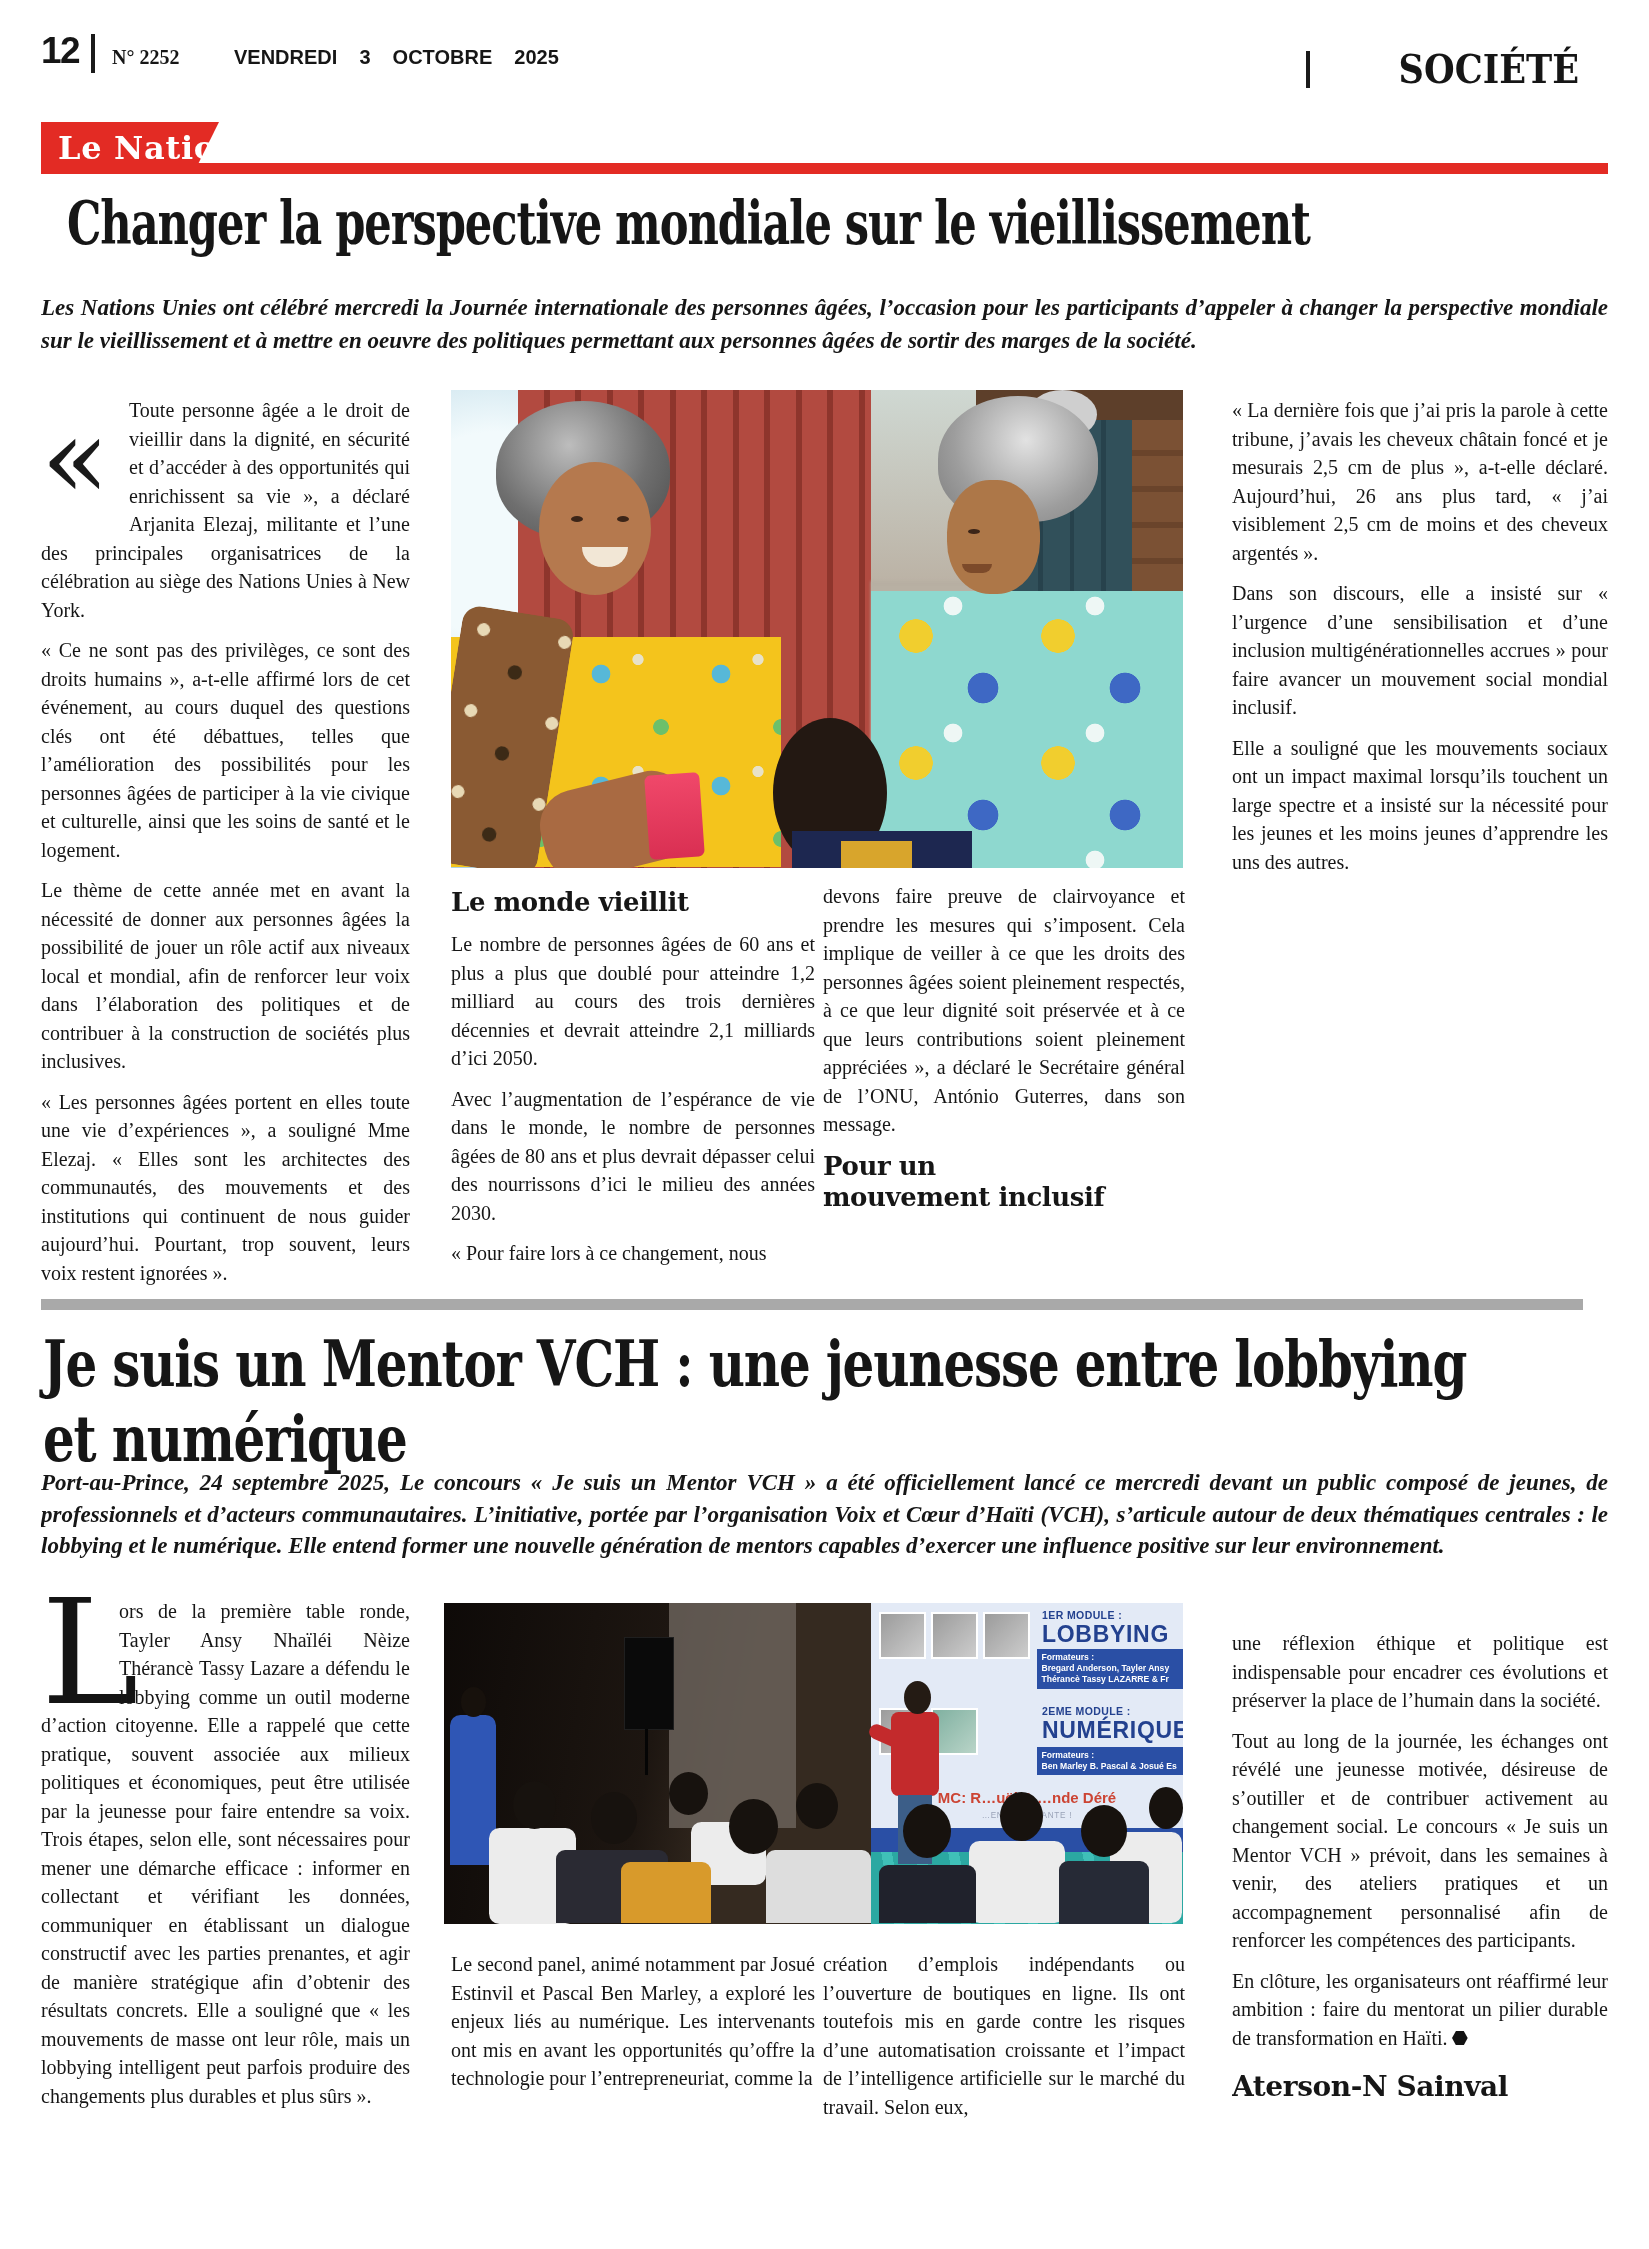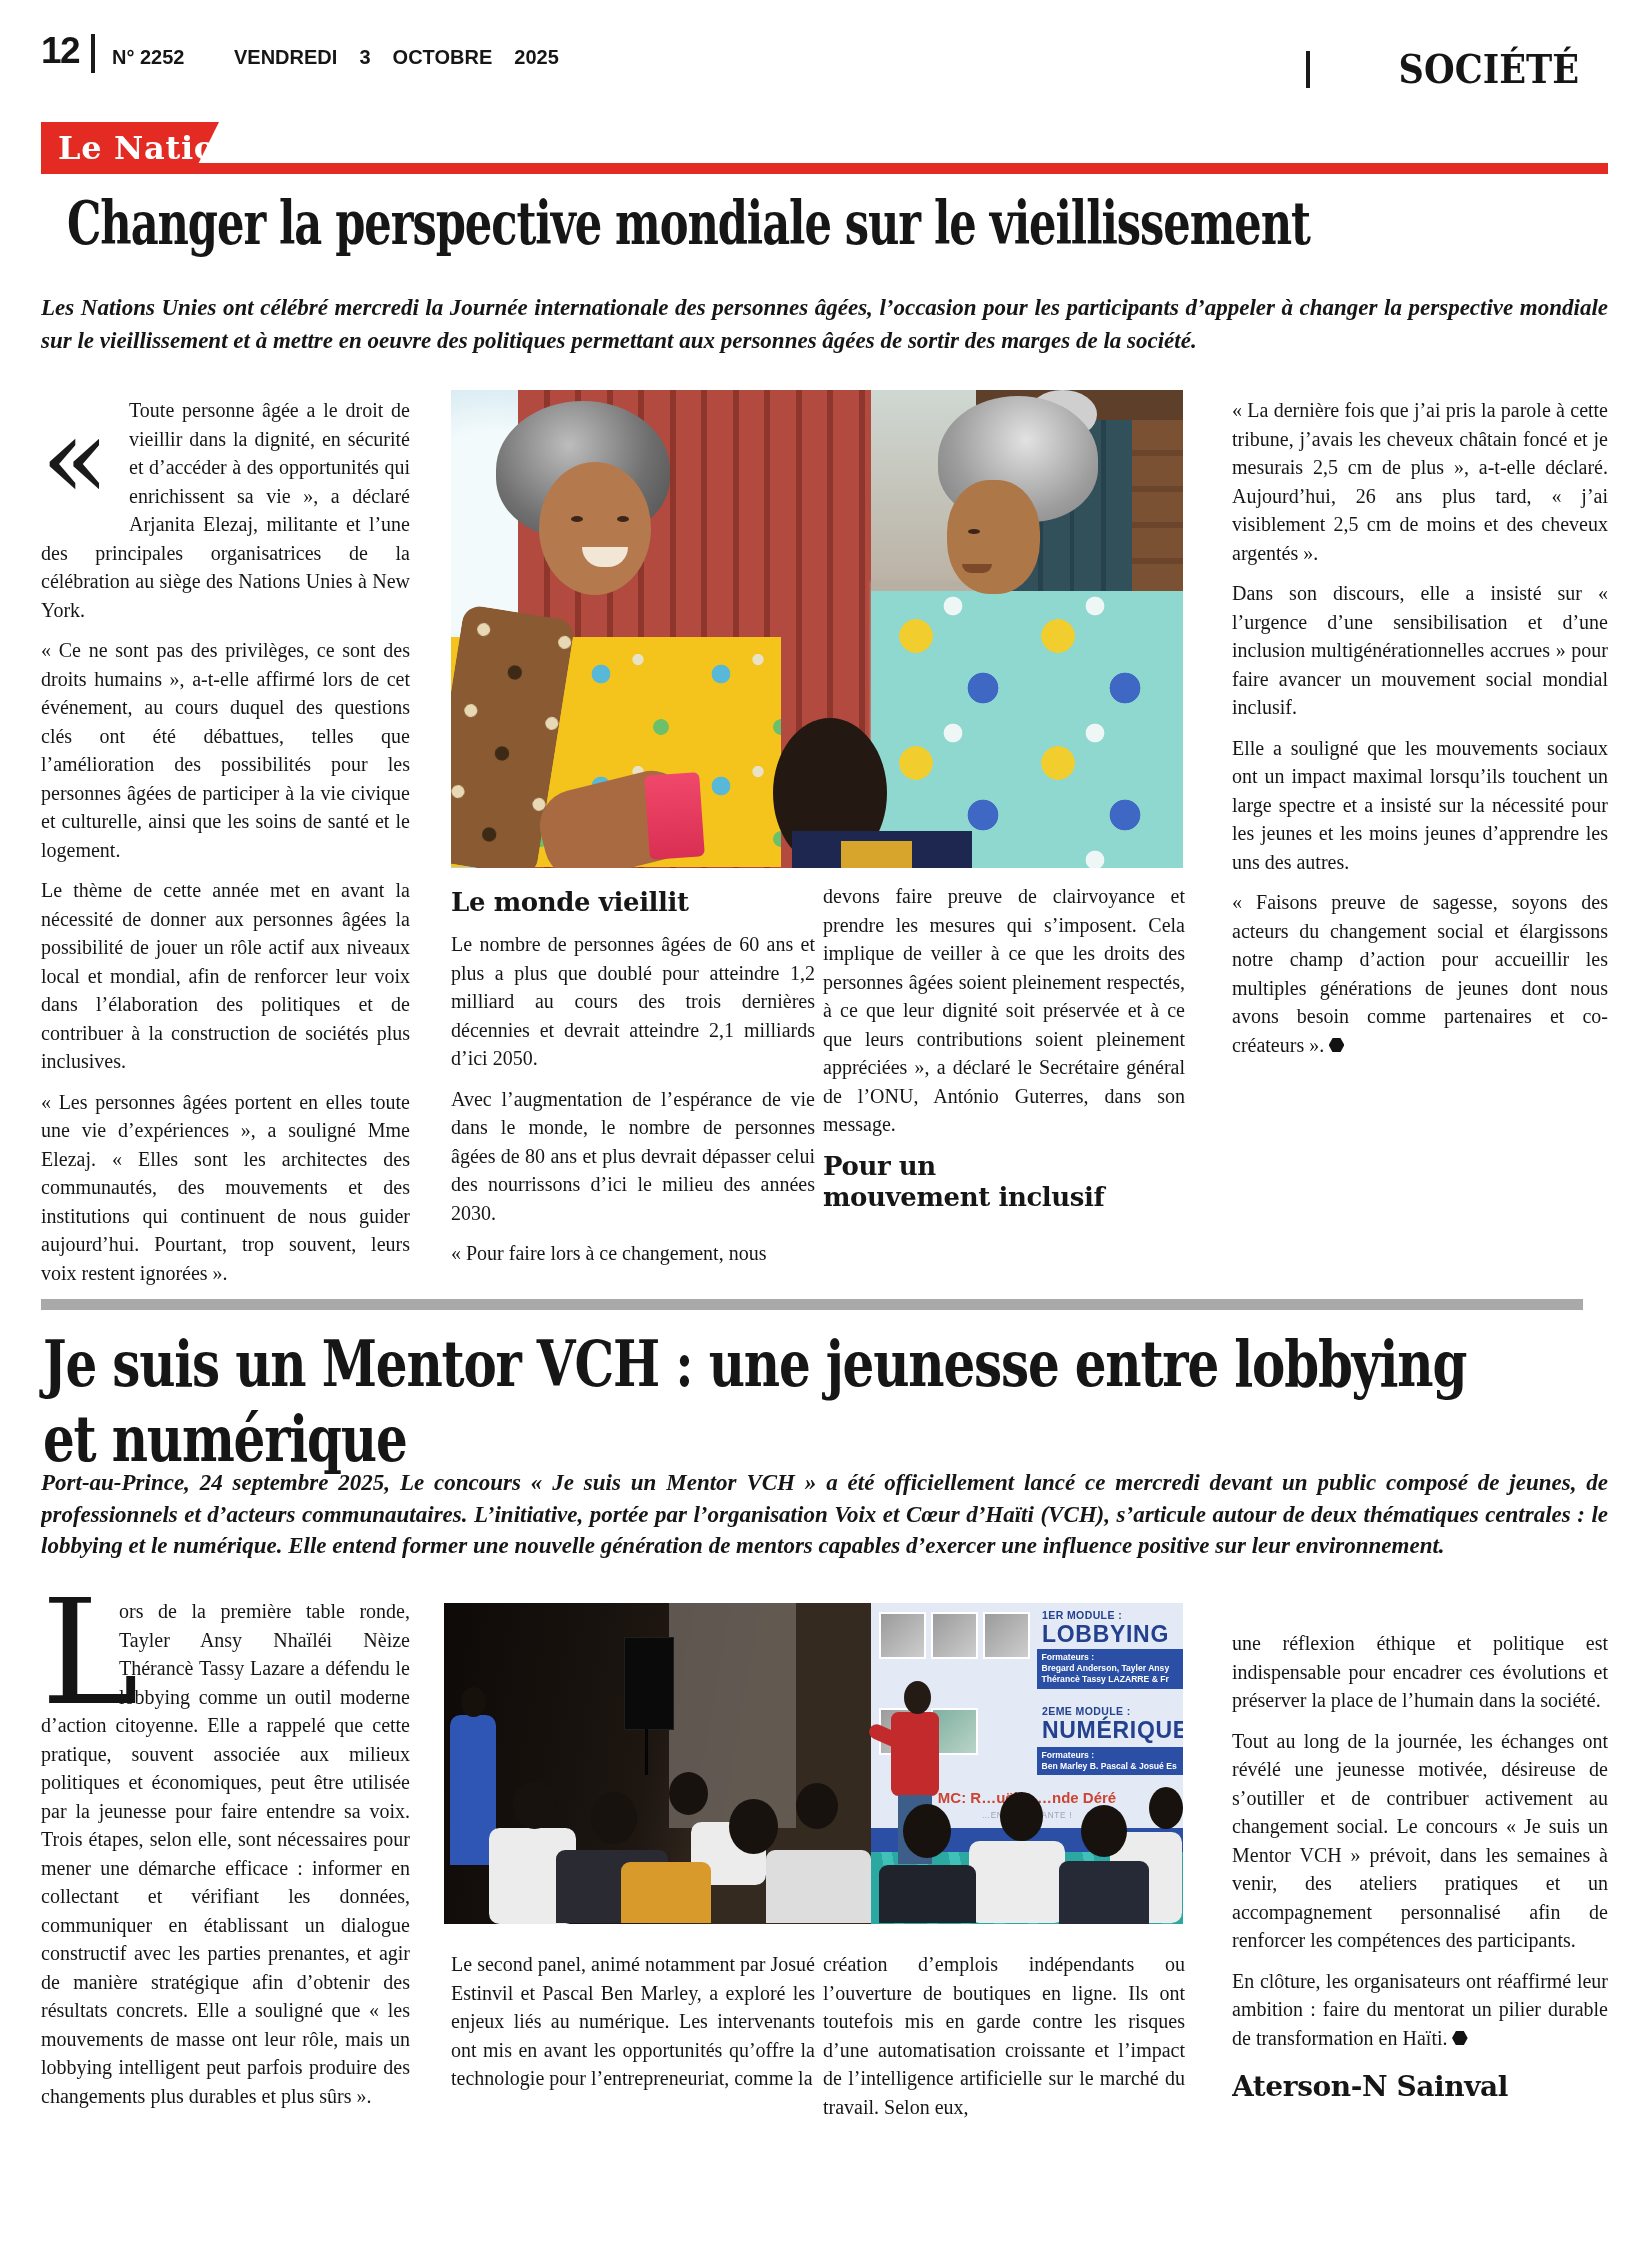--- a/index.html
+++ b/index.html
@@ -3,21 +3,21 @@
 <meta charset="utf-8">
 <style>
   html,body{margin:0;padding:0;background:#ffffff;}
   .page{position:relative;width:1650px;height:2250px;background:#fff;overflow:hidden;
         font-family:"Liberation Serif", serif;color:#161616;}
 
   
   .pageno{position:absolute;left:41px;top:30px;font-family:"Liberation Sans",sans-serif;
           font-weight:bold;font-size:37px;letter-spacing:-1.5px;}
   .pageno-bar{position:absolute;left:91px;top:34px;width:3.7px;height:39px;background:#1a1a1a;}
-  .edition{position:absolute;left:112px;top:46px;font-family:Liberation Sans, sans-serif;
+  .edition{position:absolute;left:112px;top:46px;font-family:Liberation Serif, serif;
            font-weight:bold;font-size:20px;}
   .pub-date{position:absolute;left:234px;top:46px;font-family:"Liberation Sans",sans-serif;
             font-weight:bold;font-size:20px;word-spacing:16.5px;}
   .section-pipe{position:absolute;left:1306px;top:51px;width:3.7px;height:37px;background:#1a1a1a;}
   .section-title{position:absolute;right:71px;top:45px;font-family:"DejaVu Serif",serif;
                  font-weight:bold;font-size:40px;letter-spacing:0px;transform:scaleX(.88);
                  transform-origin:right top;}
 
   
   .banner-tab{position:absolute;left:41px;top:122px;width:178px;height:43px;background:#e32b24;
@@ -200,21 +200,20 @@
 
   <div class="col" style="left:823px;top:882px;width:362px;height:414px;">
     <p>devons faire preuve de clairvoyance et prendre les mesures qui s’imposent. Cela implique de veiller à ce que les droits des personnes âgées soient pleinement respectés, à ce que leur dignité soit préservée et à ce que leurs contributions soient pleinement appréciées », a déclaré le Secrétaire général de l’ONU, António Guterres, dans son message.</p>
     <div class="subhead" style="width:285px;">Pour un mouvement inclusif</div>
   </div>
 
   <div class="col" style="left:1232px;top:396px;width:376px;height:900px;">
     <p>« La dernière fois que j’ai pris la parole à cette tribune, j’avais les cheveux châtain foncé et je mesurais 2,5 cm de plus », a-t-elle déclaré. Aujourd’hui, 26 ans plus tard, « j’ai visiblement 2,5 cm de moins et des cheveux argentés ».</p>
     <p>Dans son discours, elle a insisté sur « l’urgence d’une sensibilisation et d’une inclusion multigénérationnelles accrues » pour faire avancer un mouvement social mondial inclusif.</p>
     <p>Elle a souligné que les mouvements sociaux ont un impact maximal lorsqu’ils touchent un large spectre et a insisté sur la nécessité pour les jeunes et les moins jeunes d’apprendre les uns des autres.</p>
-    <p><span>« Faisons preuve de sagesse, soyons des acteurs du changement social et élargissons notre champ d’action pour accueillir les multiples générations de jeunes dont nous avons besoin comme partenaires et co-créateurs ».</span><span class="endmark"></span></p>
   </div>
 
   <div class="divider"></div>
   <h1 class="headline2" style="margin:0;">Je suis un Mentor VCH : une jeunesse entre lobbying et numérique</h1>
   <div class="lead2">Port-au-Prince, 24 septembre 2025, Le concours « Je suis un Mentor VCH » a été officiellement lancé ce mercredi devant un public composé de jeunes, de professionnels et d’acteurs communautaires. L’initiative, portée par l’organisation Voix et Cœur d’Haïti (VCH), s’articule autour de deux thématiques centrales : le lobbying et le numérique. Elle entend former une nouvelle génération de mentors capables d’exercer une influence positive sur leur environnement.</div>
 
   <div class="photo" style="left:444px;top:1603px;width:739px;height:321px;background:#c4b5fd;">
     <div class="ph p2-dark"></div>
     <div class="ph p2-panel"></div>
     <div class="ph p2-box"></div>

